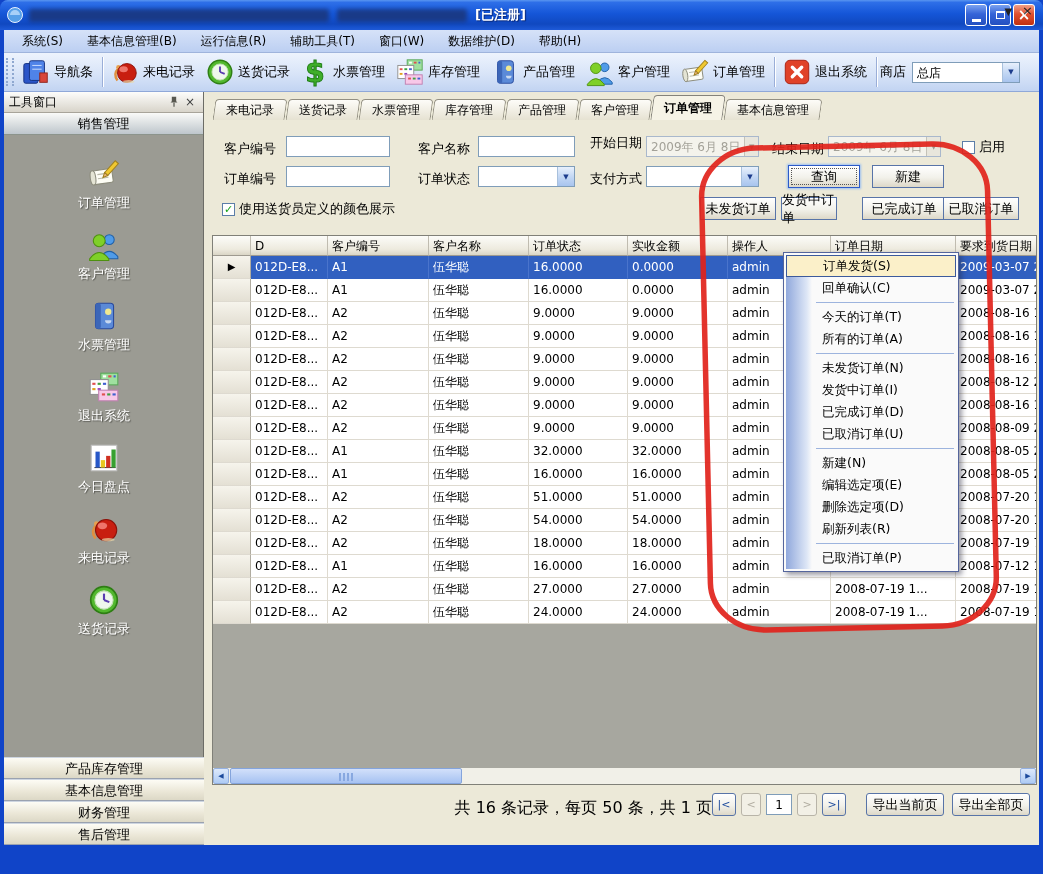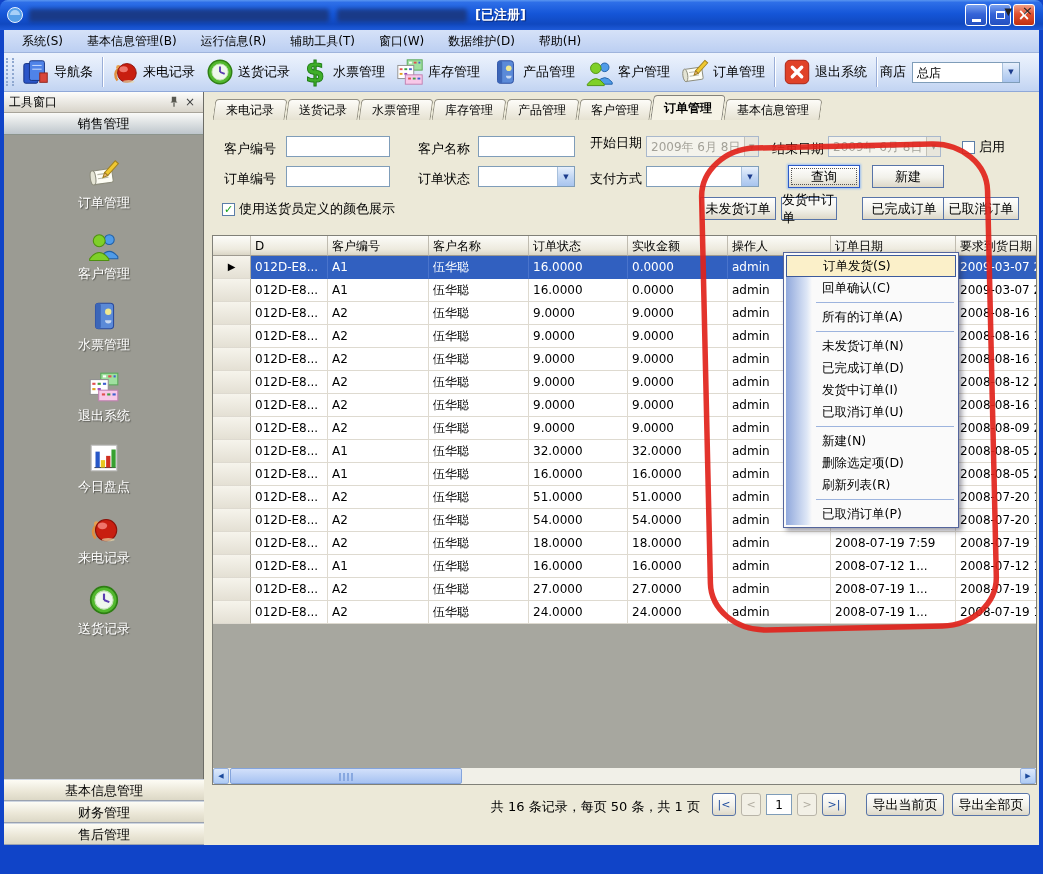--- a/index.html
+++ b/index.html
@@ -97,21 +97,21 @@
   .hscroll { position:absolute; left:0; bottom:0; width:823px; height:16px; background:#F1F0E8; display:flex; }
   .sc-arrow { width:16px; height:16px; background:linear-gradient(180deg,#DDE9FB,#AECBF4); border:1px solid #94B0E0; border-radius:2px;
     display:flex; align-items:center; justify-content:center; font-size:7px; color:#1C4A9C; }
   .sc-arrow.right { position:absolute; right:0; }
   .sc-thumb { position:absolute; left:17px; top:0; width:232px; height:16px; border:1px solid #84A4DC; border-radius:2px;
     background:linear-gradient(180deg,#D2E0FA,#A6C2F2); }
   .sc-thumb::after { content:""; position:absolute; left:50%; top:4px; width:14px; height:8px; margin-left:-7px;
     background:repeating-linear-gradient(90deg,#88A8E0 0 2px,transparent 2px 4px); }
 
   
-  .pag-summary { position:absolute; left:400px; top:798px; width:300px; text-align:right; font-size:13px; }
+  .pag-summary { position:absolute; left:412px; top:798px; width:300px; text-align:right; font-size:16px; }
   .pg-btn { position:absolute; top:793px; height:23px; background:linear-gradient(180deg,#FFFFFF,#F2F1EA 55%,#DDD8C8);
     border:1px solid #5874A8; border-radius:3px; font-size:11px; color:#1C4A9C; display:flex; align-items:center; justify-content:center; }
   .pg-btn.disabled { border-color:#B8B4A8; color:#B0ACA0; background:#F2F0E6; }
   .pg-input { position:absolute; top:794px; height:21px; width:26px; background:#fff; border:1px solid #7F9DB9; font-size:12px; text-align:center; line-height:20px; }
   .pg-btn.export { font-size:13px; color:#000; }
 
   
   .statusbar { position:absolute; left:4px; top:845px; width:1035px; height:25px; background:#ECE9D8;
     border-top:1px solid #fff; box-shadow:0 -1px 0 #A8A49A; display:flex; align-items:center; padding:0 8px; font-size:13px; }
 
@@ -414,20 +414,21 @@
 
         <div class="sb-item">
           <svg>
             <use href="#clock-icon"></use>
           </svg>
           <span class="lbl">送货记录</span>
         </div>
       </div>
     <div class="sb-bottom">
 
+    <div class="sb-bar">产品库存管理</div>
         <div class="sb-bar">基本信息管理</div>
         <div class="sb-bar">财务管理</div>
         <div class="sb-bar">售后管理</div>
       </div>
   </div>
 
   <div class="content"></div>
 
   <div class="tabstrip">
 
@@ -710,38 +711,40 @@
   <div class="ctxmenu">
     <div class="strip"></div>
     <div>
 
         <div class="cm-item hl">订单发货(S)</div>
 
         <div class="cm-item">回单确认(C)</div>
 
         <div class="cm-item sepline"></div>
 
+        <div class="cm-item">今天的订单(T)</div>
 
 
         <div class="cm-item">所有的订单(A)</div>
 
         <div class="cm-item sepline"></div>
 
         <div class="cm-item">未发货订单(N)</div>
 
+        <div class="cm-item">发货中订单(I)</div>
+
         <div class="cm-item">已完成订单(D)</div>
 
-        <div class="cm-item">发货中订单(I)</div>
-
         <div class="cm-item">已取消订单(U)</div>
 
         <div class="cm-item sepline"></div>
 
         <div class="cm-item">新建(N)</div>
 
+        <div class="cm-item">编辑选定项(E)</div>
 
         <div class="cm-item">删除选定项(D)</div>
 
         <div class="cm-item">刷新列表(R)</div>
 
         <div class="cm-item sepline"></div>
 
         <div class="cm-item">已取消订单(P)</div>
       </div>
   </div>

